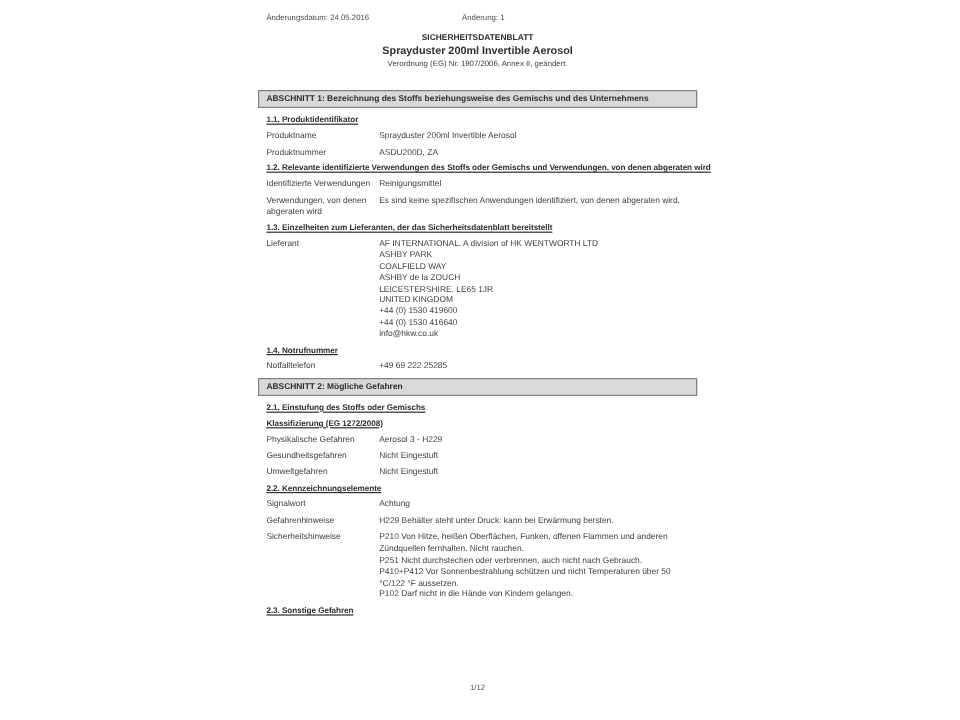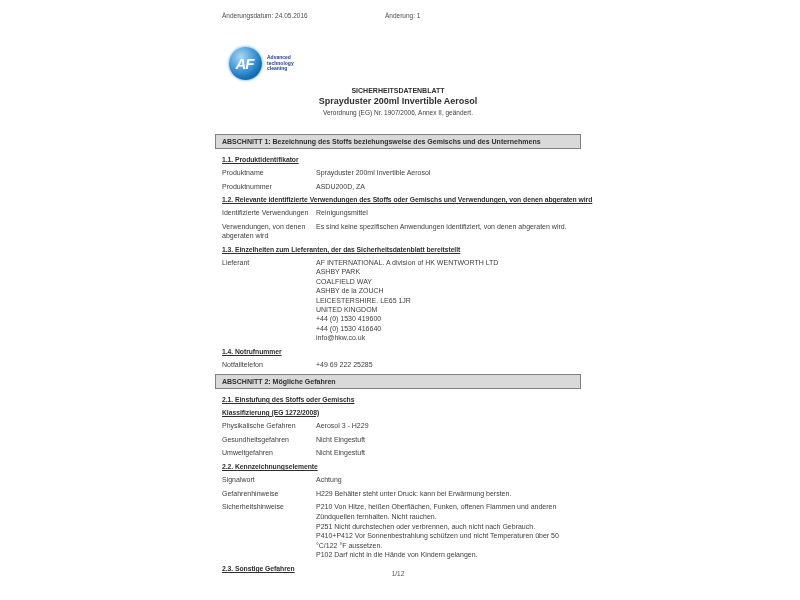--- a/index.html
+++ b/index.html
@@ -56,30 +56,20 @@
 </head>
 <body>
 
 <div class="page">
 
   <div class="meta-row">
     <span class="meta-date">Änderungsdatum: 24.05.2016</span>
     <span class="meta-rev">Änderung: 1</span>
   </div>
 
-  <div class="logo-row">
-    <div class="logo-circle">
-      <span class="logo-initials">AF</span>
-    </div>
-    <div class="logo-tagline">
-      <div>Advanced</div>
-      <div>technology</div>
-      <div>cleaning</div>
-    </div>
-  </div>
 
   <div class="title-block">
     <div class="doc-title">SICHERHEITSDATENBLATT</div>
     <div class="product-title">Sprayduster 200ml Invertible Aerosol</div>
     <div class="regulation">Verordnung (EG) Nr. 1907/2006, Annex II, geändert.</div>
   </div>
 
   <div class="section-box">ABSCHNITT 1: Bezeichnung des Stoffs beziehungsweise des Gemischs und des Unternehmens</div>
 
   <div class="subheading">1.1. Produktidentifikator</div>

